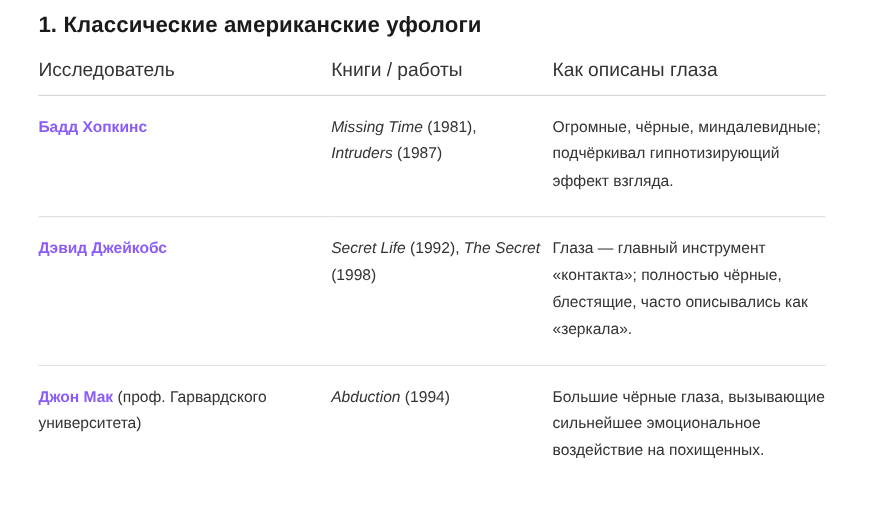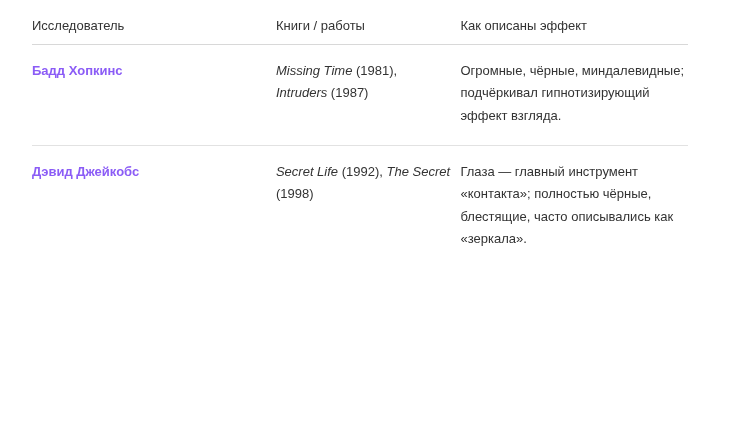--- a/index.html
+++ b/index.html
@@ -30,21 +30,21 @@
     letter-spacing: 0.1px;
   }
   table.ufo-table {
     width: 656px;
     border-collapse: collapse;
     margin-top: 18px;
     table-layout: fixed;
   }
   table.ufo-table th {
     text-align: left;
-    font-size: 13px;
+    font-size: 16px;
     font-weight: normal;
     color: #333333;
     padding: 0 0 11px 0;
     border-bottom: 1px solid #d8d8d8;
     vertical-align: top;
   }
   table.ufo-table td {
     font-size: 13px;
     line-height: 1.72;
     color: #333333;
@@ -69,27 +69,28 @@
   .title-it {
     font-style: italic;
   }
   .cell-line { display: block; }
 </style>
 </head>
 <body>
 
 <div class="page">
 
+  <h2 class="section-title">1. Классические американские уфологи</h2>
 
   <table class="ufo-table">
     <thead>
       <tr>
         <th class="col-res">Исследователь</th>
         <th class="col-books">Книги / работы</th>
-        <th class="col-eyes">Как описаны эффект</th>
+        <th class="col-eyes">Как описаны глаза</th>
       </tr>
     </thead>
     <tbody>
 
       <tr>
         <td class="col-res">
           <span class="name-bold">Бадд Хопкинс</span><span class="name-rest"></span>
         </td>
         <td class="col-books">
           <span class="cell-line"><span class="title-it">Missing Time</span><span> (1981),</span></span>
@@ -101,17 +102,26 @@
       <tr>
         <td class="col-res">
           <span class="name-bold">Дэвид Джейкобс</span><span class="name-rest"></span>
         </td>
         <td class="col-books">
           <span class="title-it">Secret Life</span><span> (1992), </span><span class="title-it">The Secret</span><span> (1998)</span>
         </td>
         <td class="col-eyes">Глаза — главный инструмент «контакта»; полностью чёрные, блестящие, часто описывались как «зеркала».</td>
       </tr>
 
+      <tr>
+        <td class="col-res">
+          <span class="name-bold">Джон Мак</span><span class="name-rest"> (проф. Гарвардского университета)</span>
+        </td>
+        <td class="col-books">
+          <span class="title-it">Abduction</span><span> (1994)</span>
+        </td>
+        <td class="col-eyes">Большие чёрные глаза, вызывающие сильнейшее эмоциональное воздействие на похищенных.</td>
+      </tr>
 
     </tbody>
   </table>
 
 </div>
 
 </body></html>

